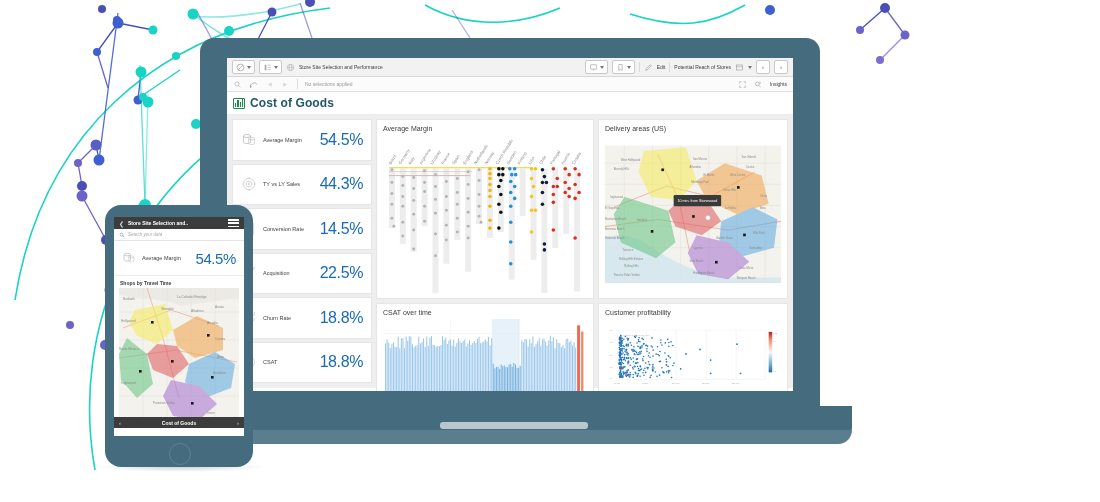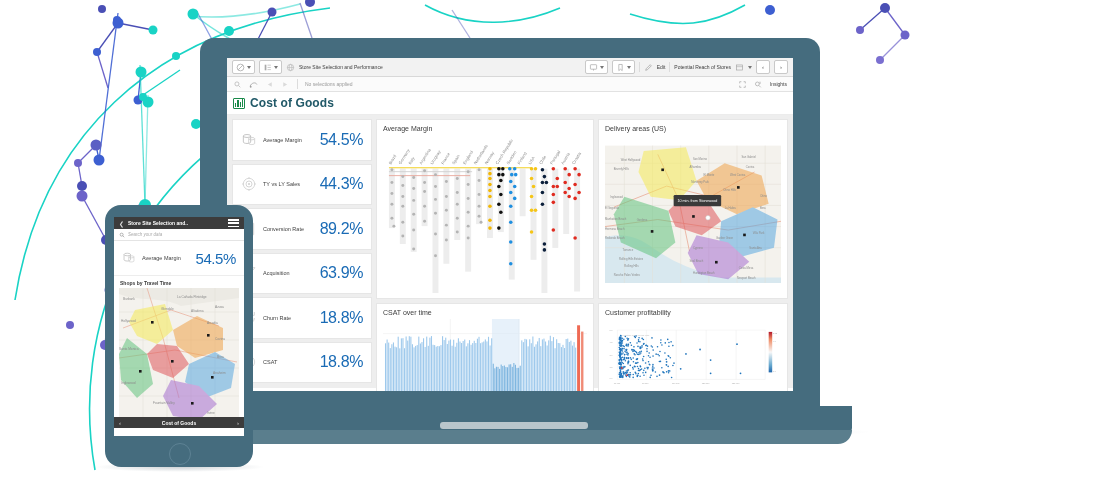--- a/index.html
+++ b/index.html
@@ -295,29 +295,29 @@
             </div>
 
             <div class="kpi">
               <svg class="kpi-ico" viewBox="0 0 24 24">
                 <rect x="5" y="3" width="14" height="18" rx="1" fill="none" stroke="#8d8d8d" stroke-width="1.3"></rect>
                 <line x1="8" y1="8" x2="16" y2="8" stroke="#9a9a9a" stroke-width="1.2"></line>
                 <line x1="8" y1="12" x2="16" y2="12" stroke="#9a9a9a" stroke-width="1.2"></line>
                 <line x1="8" y1="16" x2="13" y2="16" stroke="#9a9a9a" stroke-width="1.2"></line>
               </svg>
               <span class="kpi-lbl">Conversion Rate</span>
-              <span class="kpi-val">89.2%</span>
+              <span class="kpi-val">14.5%</span>
             </div>
 
             <div class="kpi">
               <svg class="kpi-ico" viewBox="0 0 24 24">
                 <path d="M3 4h18l-7 8v8l-4-2v-6z" fill="none" stroke="#9a9a9a" stroke-width="1.3"></path>
               </svg>
               <span class="kpi-lbl">Acquisition</span>
-              <span class="kpi-val">63.9%</span>
+              <span class="kpi-val">22.5%</span>
             </div>
 
             <div class="kpi">
               <svg class="kpi-ico" viewBox="0 0 24 24">
                 <path d="M20 12a8 8 0 1 1-2.4-5.7" fill="none" stroke="#9a9a9a" stroke-width="1.4"></path>
                 <path d="M20 3v5h-5" fill="none" stroke="#9a9a9a" stroke-width="1.4"></path>
               </svg>
               <span class="kpi-lbl">Churn Rate</span>
               <span class="kpi-val">18.8%</span>
             </div>

